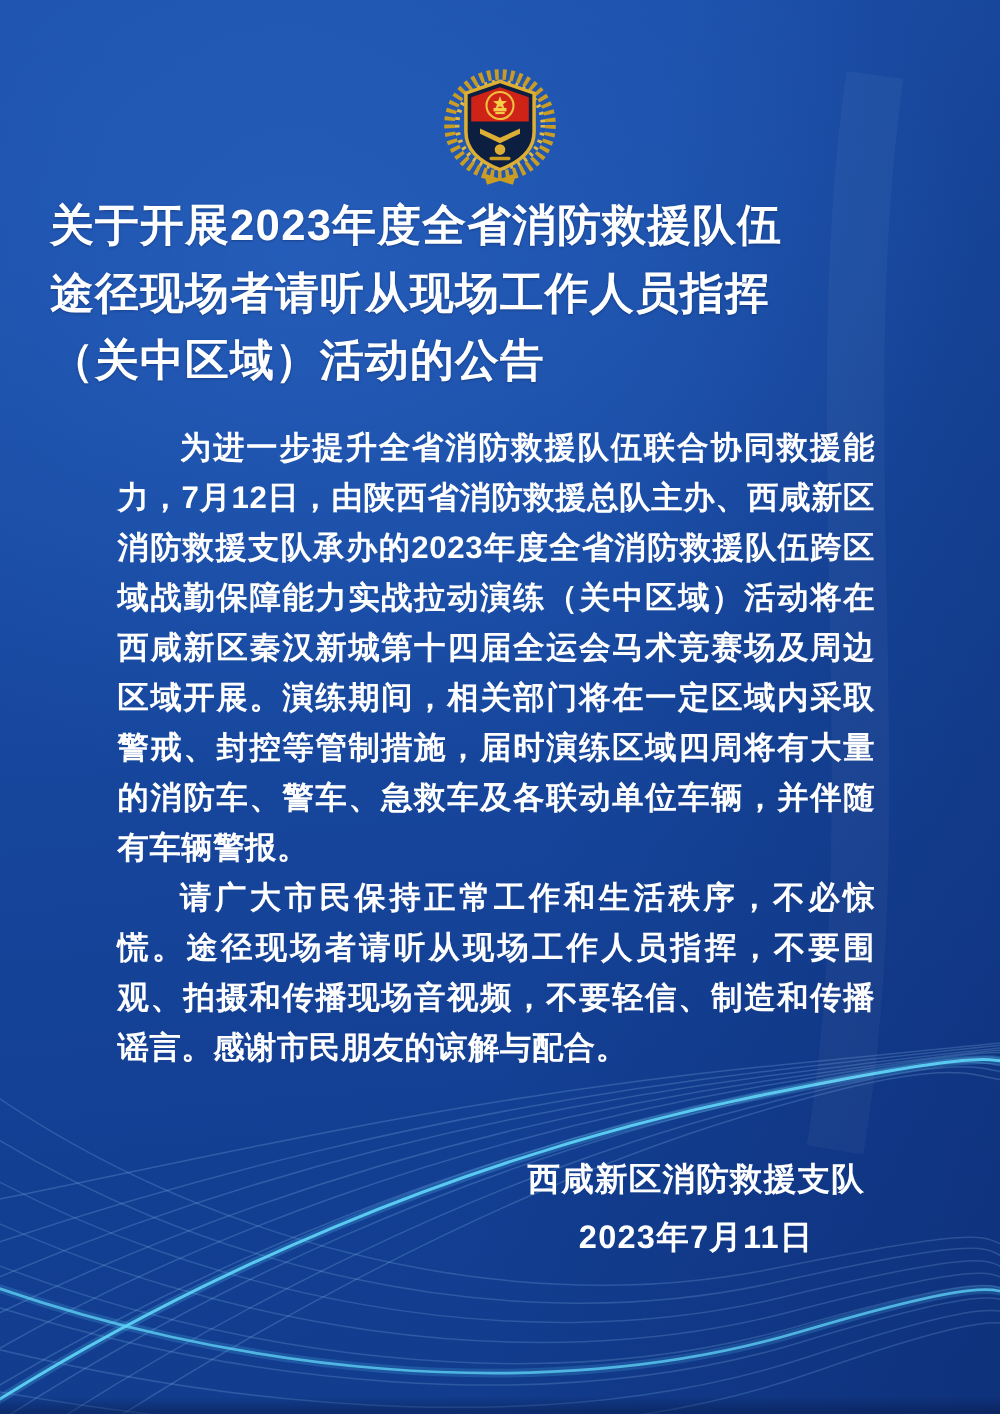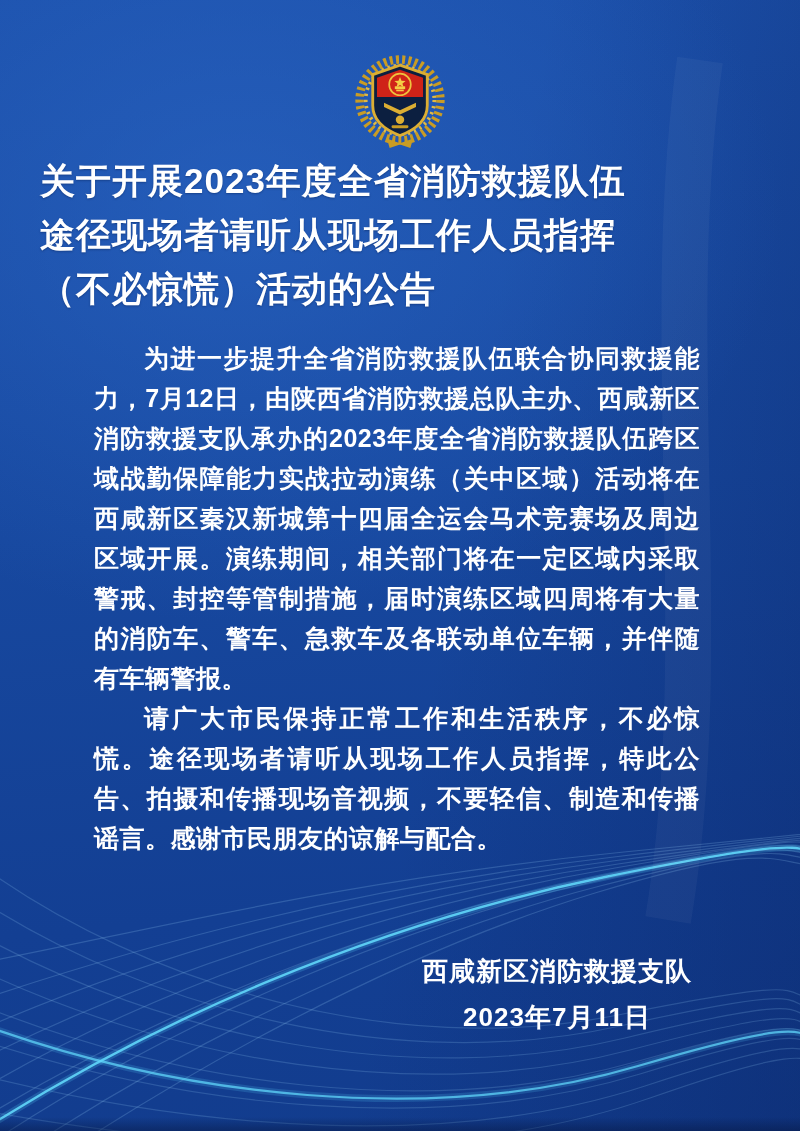--- a/index.html
+++ b/index.html
@@ -26,21 +26,21 @@
     font-size:35px;line-height:54px;letter-spacing:1px;
     text-shadow:0 1px 2px rgba(0,20,60,.35);
   }
   .body-text{
     position:absolute;top:338px;left:94px;width:606px;
     color:#fff;font-size:25px;line-height:40px;font-weight:bold;
     letter-spacing:.5px;text-align:justify;
   }
   .body-text p{margin:0;text-indent:2em;}
   .signature{
-    position:absolute;top:948px;right:108px;
+    position:absolute;top:920px;right:108px;
     color:#fff;font-weight:bold;font-size:26px;line-height:46px;
     text-align:center;letter-spacing:1px;
   }
   .signature .sig-name{display:block;}
   .signature .sig-date{display:block;}
 </style>
 </head>
 <body>
 
 <div class="poster">
@@ -93,26 +93,26 @@
     <rect x="46" y="46" width="8" height="1.8" fill="#f4cd45"></rect>
 
     <path d="M33,60 L50,68 L67,60 L67,64.5 L50,72.5 L33,64.5 Z" fill="#dcae33"></path>
     <circle cx="50" cy="78" r="4.5" fill="#dcae33"></circle>
     <rect x="41" y="84" width="18" height="3" rx="1.5" fill="#c99c24"></rect>
   </svg>
 
   <div class="title">
     <div>关于开展2023年度全省消防救援队伍</div>
     <div>途径现场者请听从现场工作人员指挥</div>
-    <div>（不必惊慌）活动的公告</div>
+    <div>（关中区域）活动的公告</div>
   </div>
 
   <div class="body-text">
     <p>为进一步提升全省消防救援队伍联合协同救援能力，7月12日，由陕西省消防救援总队主办、西咸新区消防救援支队承办的2023年度全省消防救援队伍跨区域战勤保障能力实战拉动演练（关中区域）活动将在西咸新区秦汉新城第十四届全运会马术竞赛场及周边区域开展。演练期间，相关部门将在一定区域内采取警戒、封控等管制措施，届时演练区域四周将有大量的消防车、警车、急救车及各联动单位车辆，并伴随有车辆警报。</p>
-    <p>请广大市民保持正常工作和生活秩序，不必惊慌。途径现场者请听从现场工作人员指挥，特此公告、拍摄和传播现场音视频，不要轻信、制造和传播谣言。感谢市民朋友的谅解与配合。</p>
+    <p>请广大市民保持正常工作和生活秩序，不必惊慌。途径现场者请听从现场工作人员指挥，不要围观、拍摄和传播现场音视频，不要轻信、制造和传播谣言。感谢市民朋友的谅解与配合。</p>
   </div>
 
   <div class="signature">
     <span class="sig-name">西咸新区消防救援支队</span>
     <span class="sig-date">2023年7月11日</span>
   </div>
 
 </div>
 
 </body></html>

